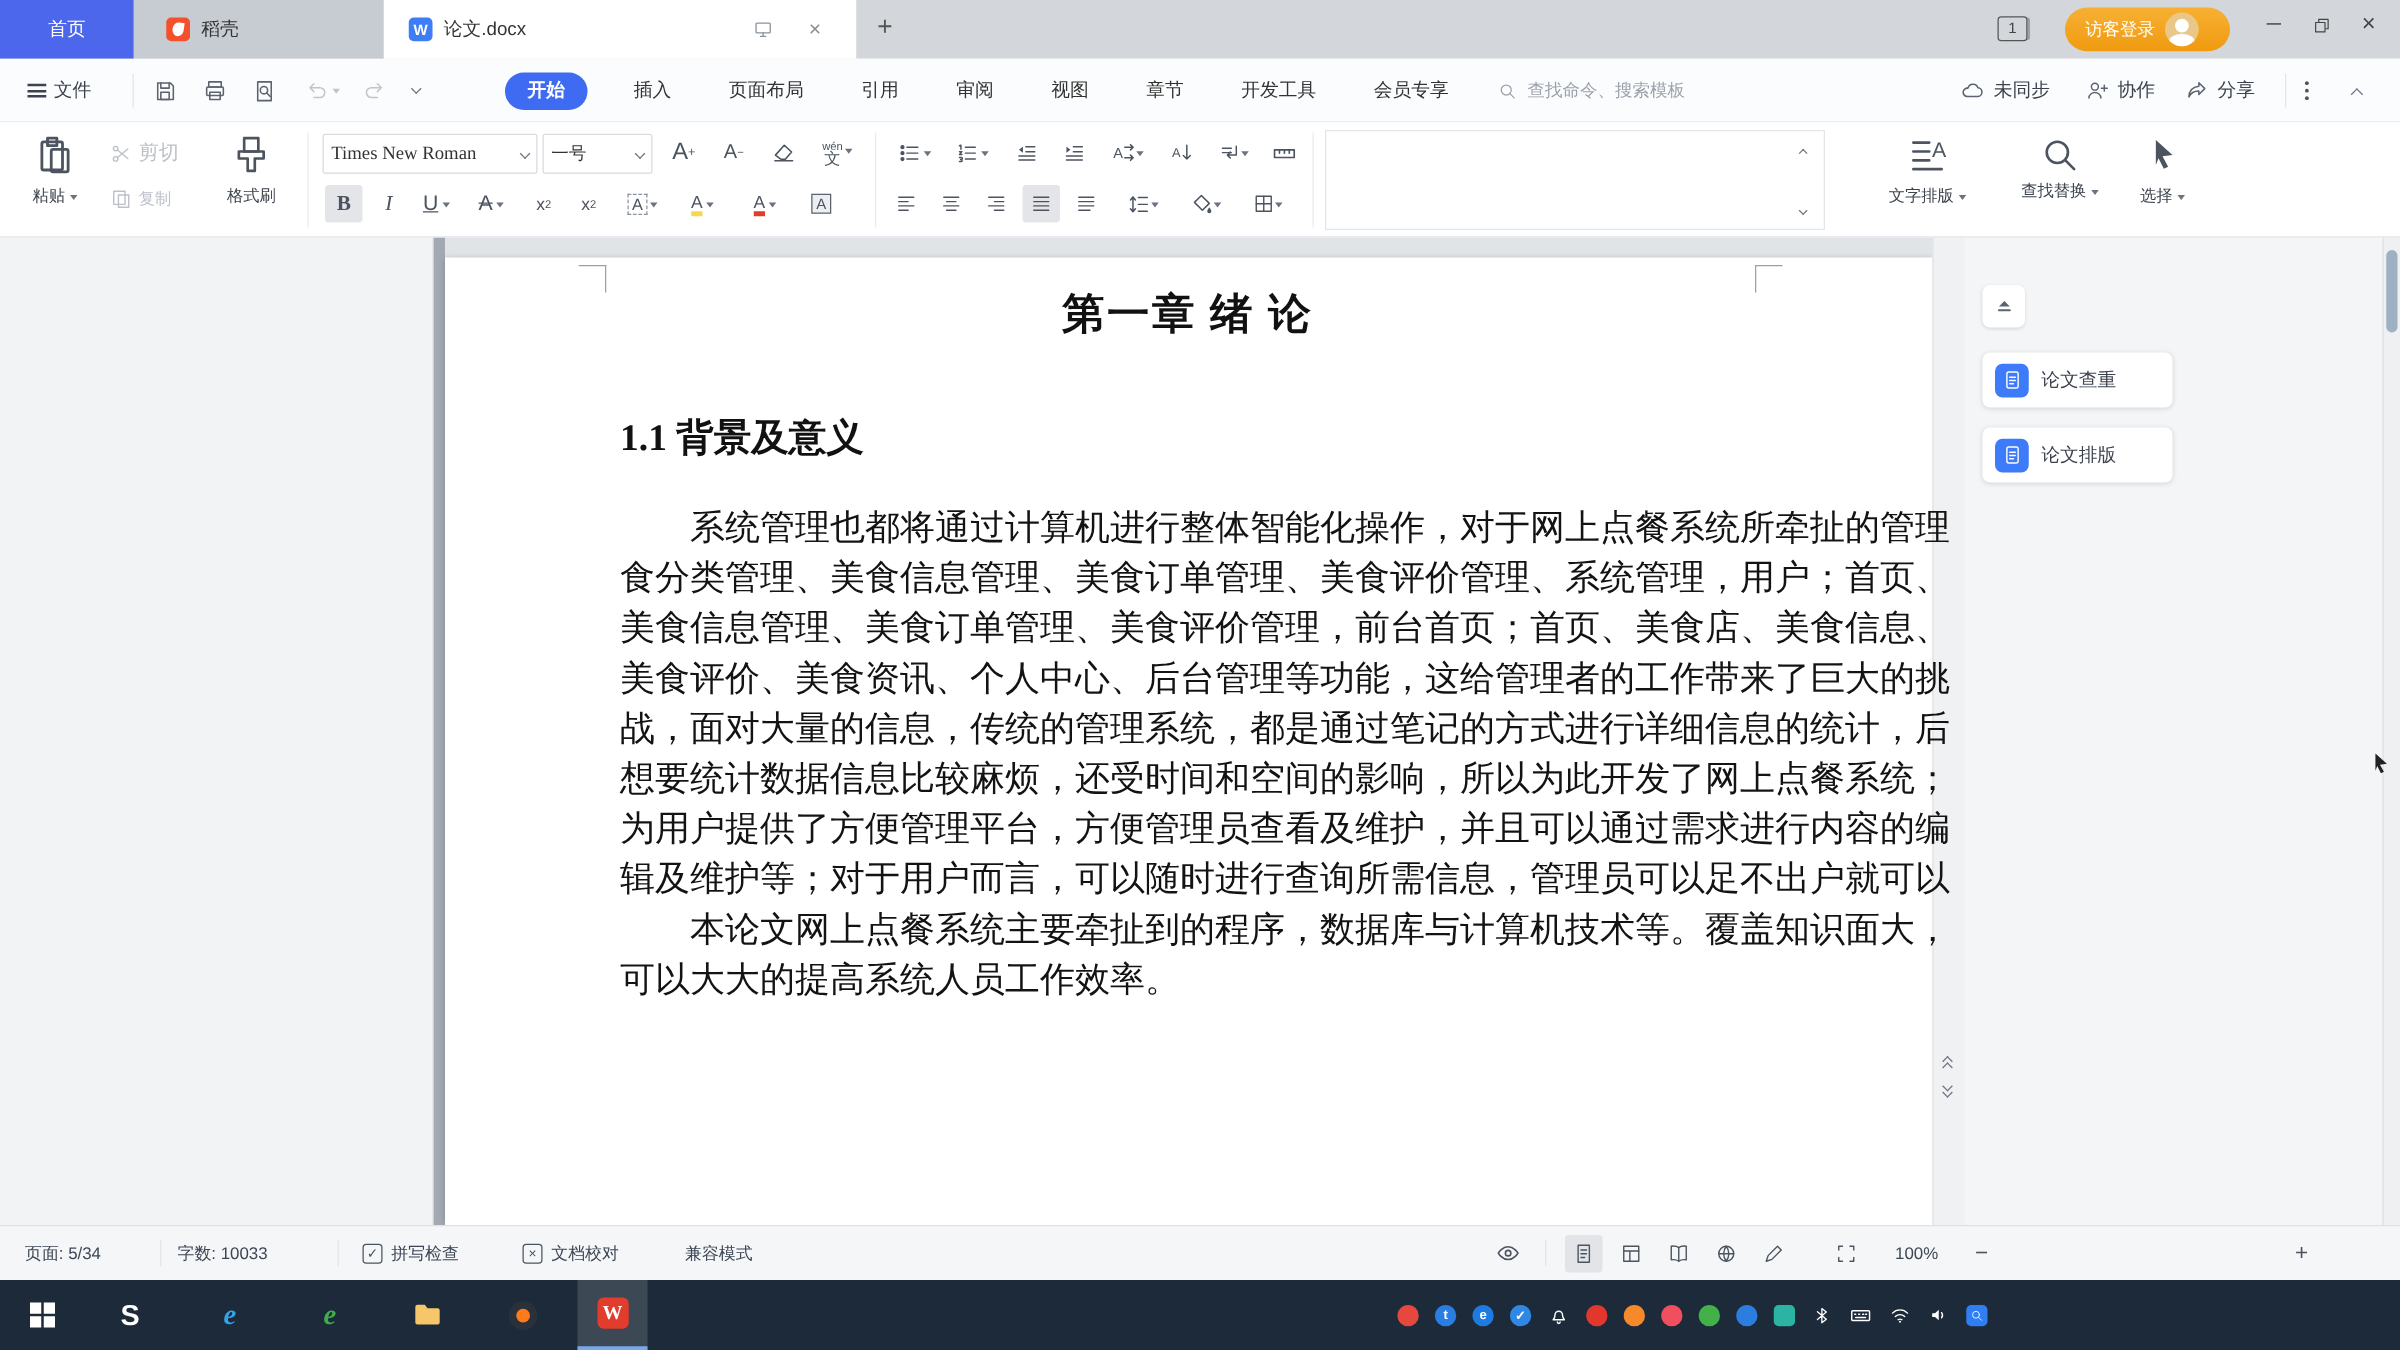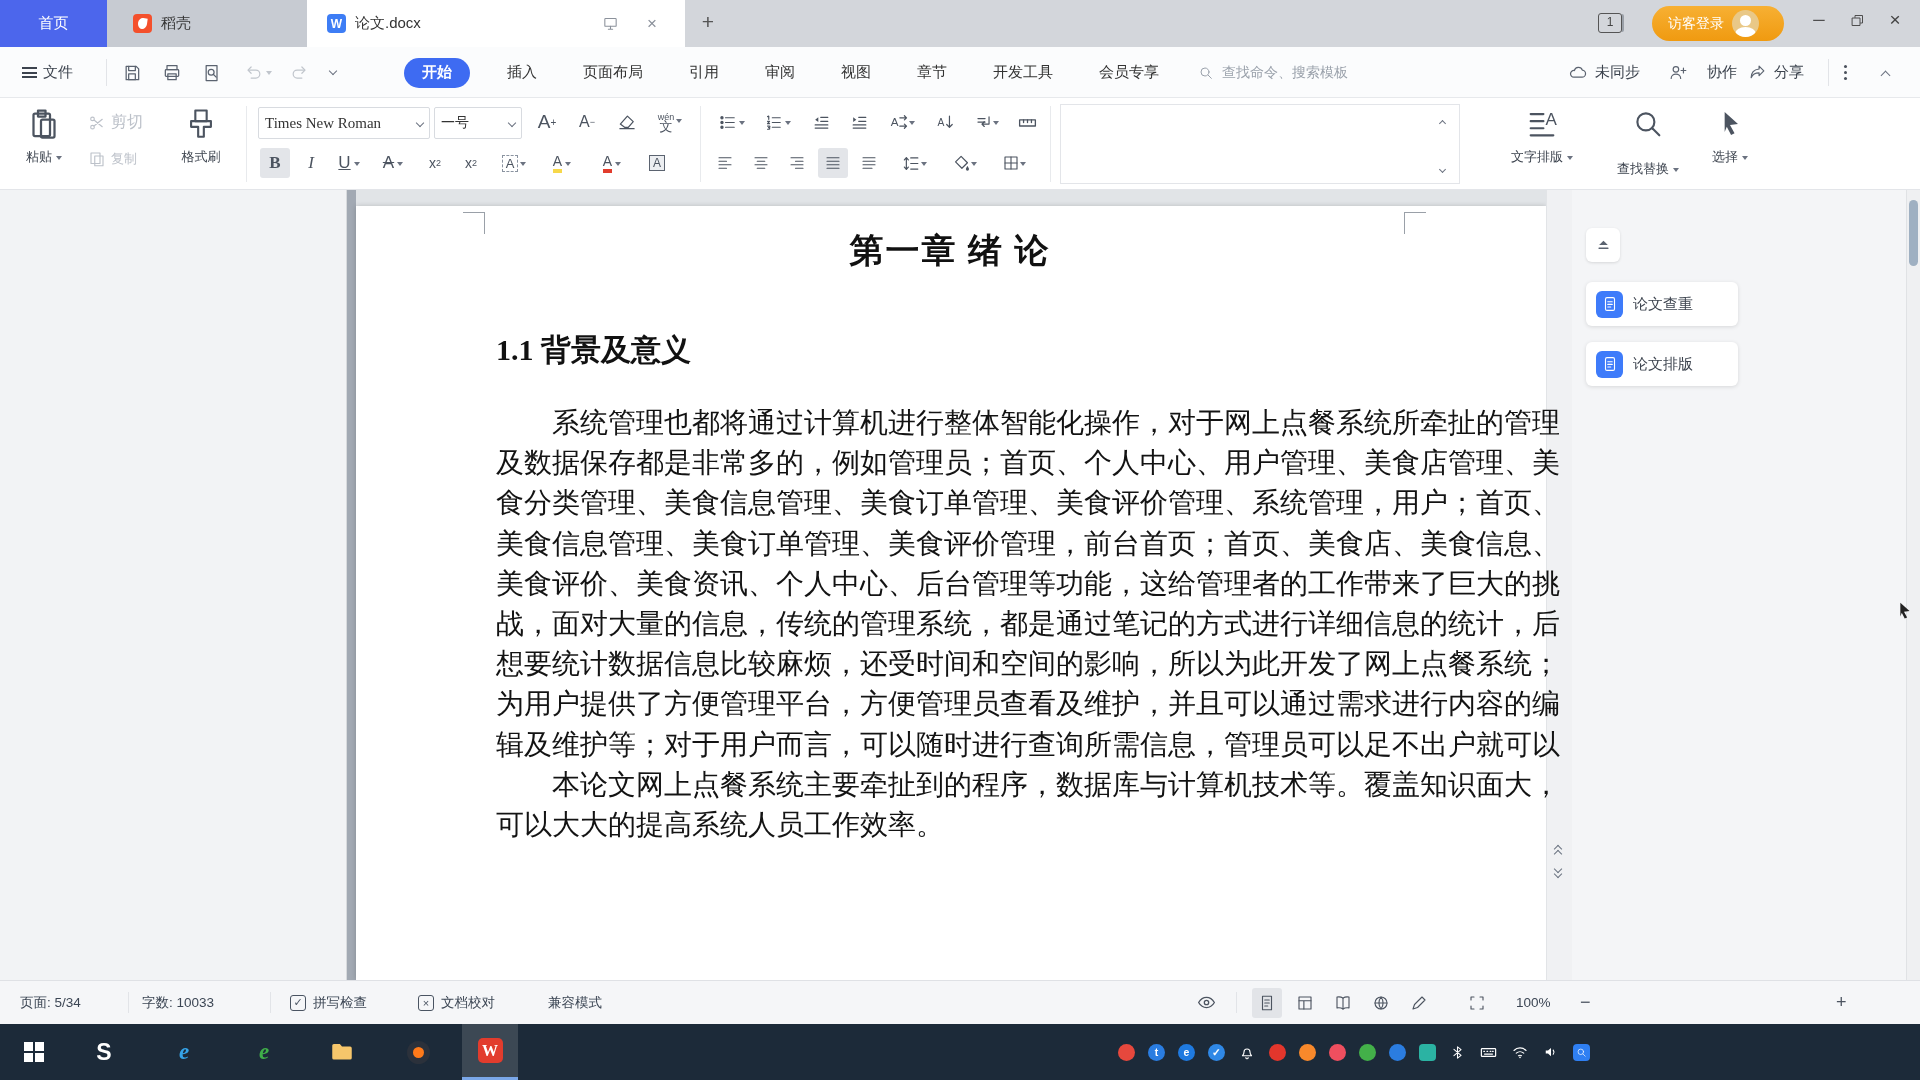--- a/index.html
+++ b/index.html
@@ -371,21 +371,21 @@
         <use href="#s-mag"></use>
       </svg>
     <span>查找命令、搜索模板</span>
   </div>
   <div class="ab mitem" style="left:1568px;gap:7px">
     <svg class="i" width="20" height="20" style="color:#5b6370">
         <use href="#s-cloud"></use>
       </svg>
     <span>未同步</span>
   </div>
-  <div class="ab mitem" style="left:1668px;gap:20px">
+  <div class="ab mitem" style="left:1668px;gap:7px">
     <svg class="i" width="19" height="19" style="color:#5b6370">
         <use href="#s-pplus"></use>
       </svg>
     <span>协作</span>
   </div>
   <div class="ab mitem" style="left:1748px;gap:7px">
     <svg class="i" width="19" height="19" style="color:#5b6370">
         <use href="#s-share"></use>
       </svg>
     <span>分享</span>
@@ -608,21 +608,21 @@
         <span>文字排版</span>
         <span class="dar"></span>
       </div>
   </div>
   <div class="ab" style="left:1608px;top:8px;width:80px">
     <div style="display:flex;justify-content:center;color:#4c5460">
         <svg class="i" width="34" height="36">
           <use href="#s-mag"></use>
         </svg>
       </div>
-    <div class="rlabel" style="margin-top:18px">
+    <div class="rlabel" style="margin-top:2px">
         <span>查找替换</span>
         <span class="dar"></span>
       </div>
   </div>
   <div class="ab" style="left:1700px;top:8px;width:60px">
     <div style="display:flex;justify-content:center;color:#4c5460">
         <svg class="i" width="32" height="36">
           <use href="#s-cursorarrow"></use>
         </svg>
       </div>
@@ -672,21 +672,20 @@
         </svg>
       </span>
     <span>论文排版</span>
   </div>
 </div>
 
 <div id="doc-title" class="ab">第一章 绪 论</div>
 <div id="doc-heading" class="ab">1.1 背景及意义</div>
 <div id="doc-body" class="ab">
   <div>　　系统管理也都将通过计算机进行整体智能化操作，对于网上点餐系统所牵扯的管理</div>
-  <div>及数据保存都是非常多的，例如管理员；首页、个人中心、用户管理、美食店管理、美</div>
   <div>食分类管理、美食信息管理、美食订单管理、美食评价管理、系统管理，用户；首页、</div>
   <div>美食信息管理、美食订单管理、美食评价管理，前台首页；首页、美食店、美食信息、</div>
   <div>美食评价、美食资讯、个人中心、后台管理等功能，这给管理者的工作带来了巨大的挑</div>
   <div>战，面对大量的信息，传统的管理系统，都是通过笔记的方式进行详细信息的统计，后</div>
   <div>想要统计数据信息比较麻烦，还受时间和空间的影响，所以为此开发了网上点餐系统；</div>
   <div>为用户提供了方便管理平台，方便管理员查看及维护，并且可以通过需求进行内容的编</div>
   <div>辑及维护等；对于用户而言，可以随时进行查询所需信息，管理员可以足不出户就可以</div>
   <div>　　本论文网上点餐系统主要牵扯到的程序，数据库与计算机技术等。覆盖知识面大，</div>
   <div>可以大大的提高系统人员工作效率。</div>
 </div>

